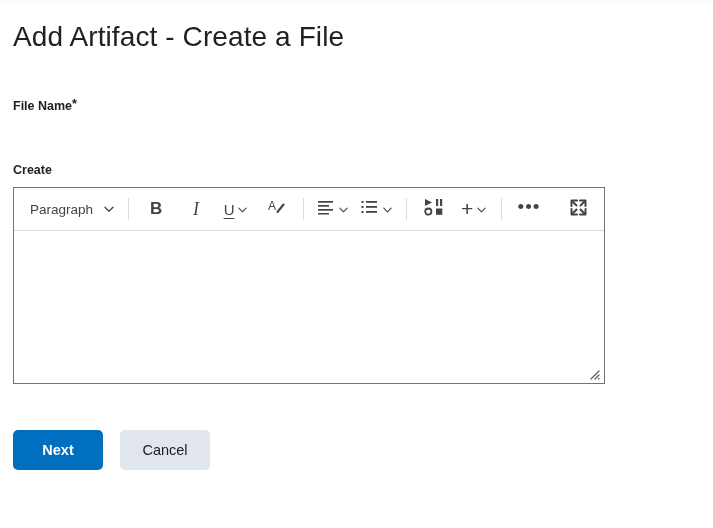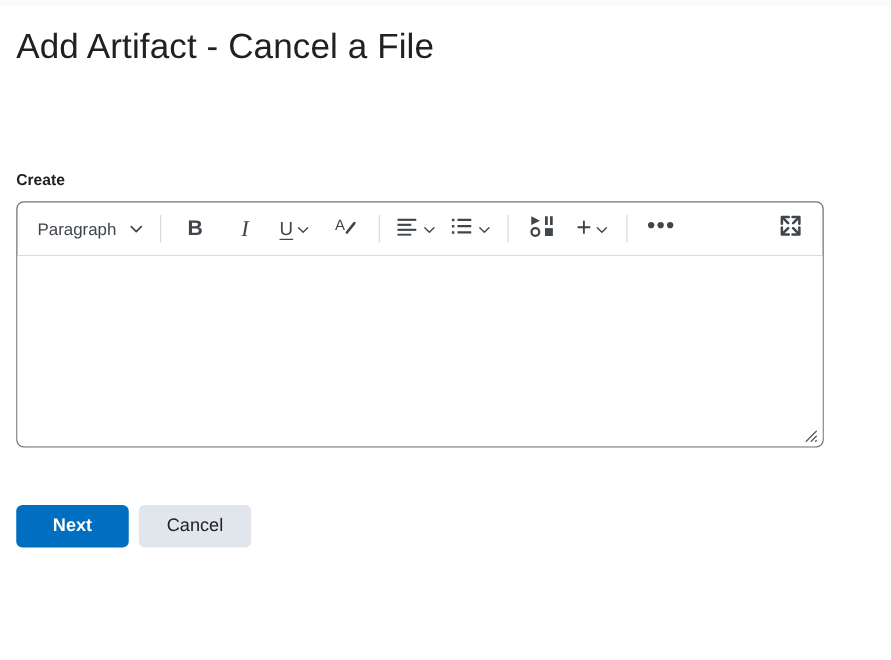--- a/index.html
+++ b/index.html
@@ -79,24 +79,24 @@
     color: #202122;
     margin-left: 2px;
     line-height: 20px;
   }
 
   
   .content-block {
     padding: 40px 0 0 13px;
   }
   .editor {
-    width: 646px;
+    width: 592px;
     box-sizing: border-box;
     border: 1px solid #6e7477;
-    border-radius: 6px;
+    border-radius: 0;
     background: #ffffff;
     margin-top: 9px;
     position: relative;
   }
   .toolbar {
     height: 43px;
     display: flex;
     align-items: center;
     padding: 0 6px;
     box-sizing: border-box;
@@ -195,51 +195,54 @@
     line-height: 0;
   }
 
   
   .actions {
     padding: 46px 0 0 13px;
     display: flex;
     align-items: center;
   }
   .btn {
-    height: 34px;
+    height: 40px;
     min-width: 90px;
     border: none;
     border-radius: 5px;
     font-family: "Liberation Sans", sans-serif;
     font-size: 14.5px;
     cursor: pointer;
     padding: 0 14px;
   }
   .btn-primary {
     background: #006fbf;
     color: #ffffff;
     font-weight: bold;
   }
   .btn-secondary {
     background: #e1e6ec;
     color: #202122;
-    margin-left: 8px;
+    margin-left: 17px;
     font-weight: normal;
   }
 </style>
 </head>
 <body>
 
 <div class="top-strip"></div>
 
 <div class="page">
 
-  <h1 class="page-title">Add Artifact - Cancel a File</h1>
+  <h1 class="page-title">Add Artifact - Create a File</h1>
 
   <div class="field-block">
+    <div class="field-label">
+      <span>File Name</span><span class="req">*</span>
+    </div>
   </div>
 
   <div class="content-block">
     <div class="field-label">Create</div>
 
     <div class="editor">
 
       <div class="toolbar">
 
         <div class="para-select">

